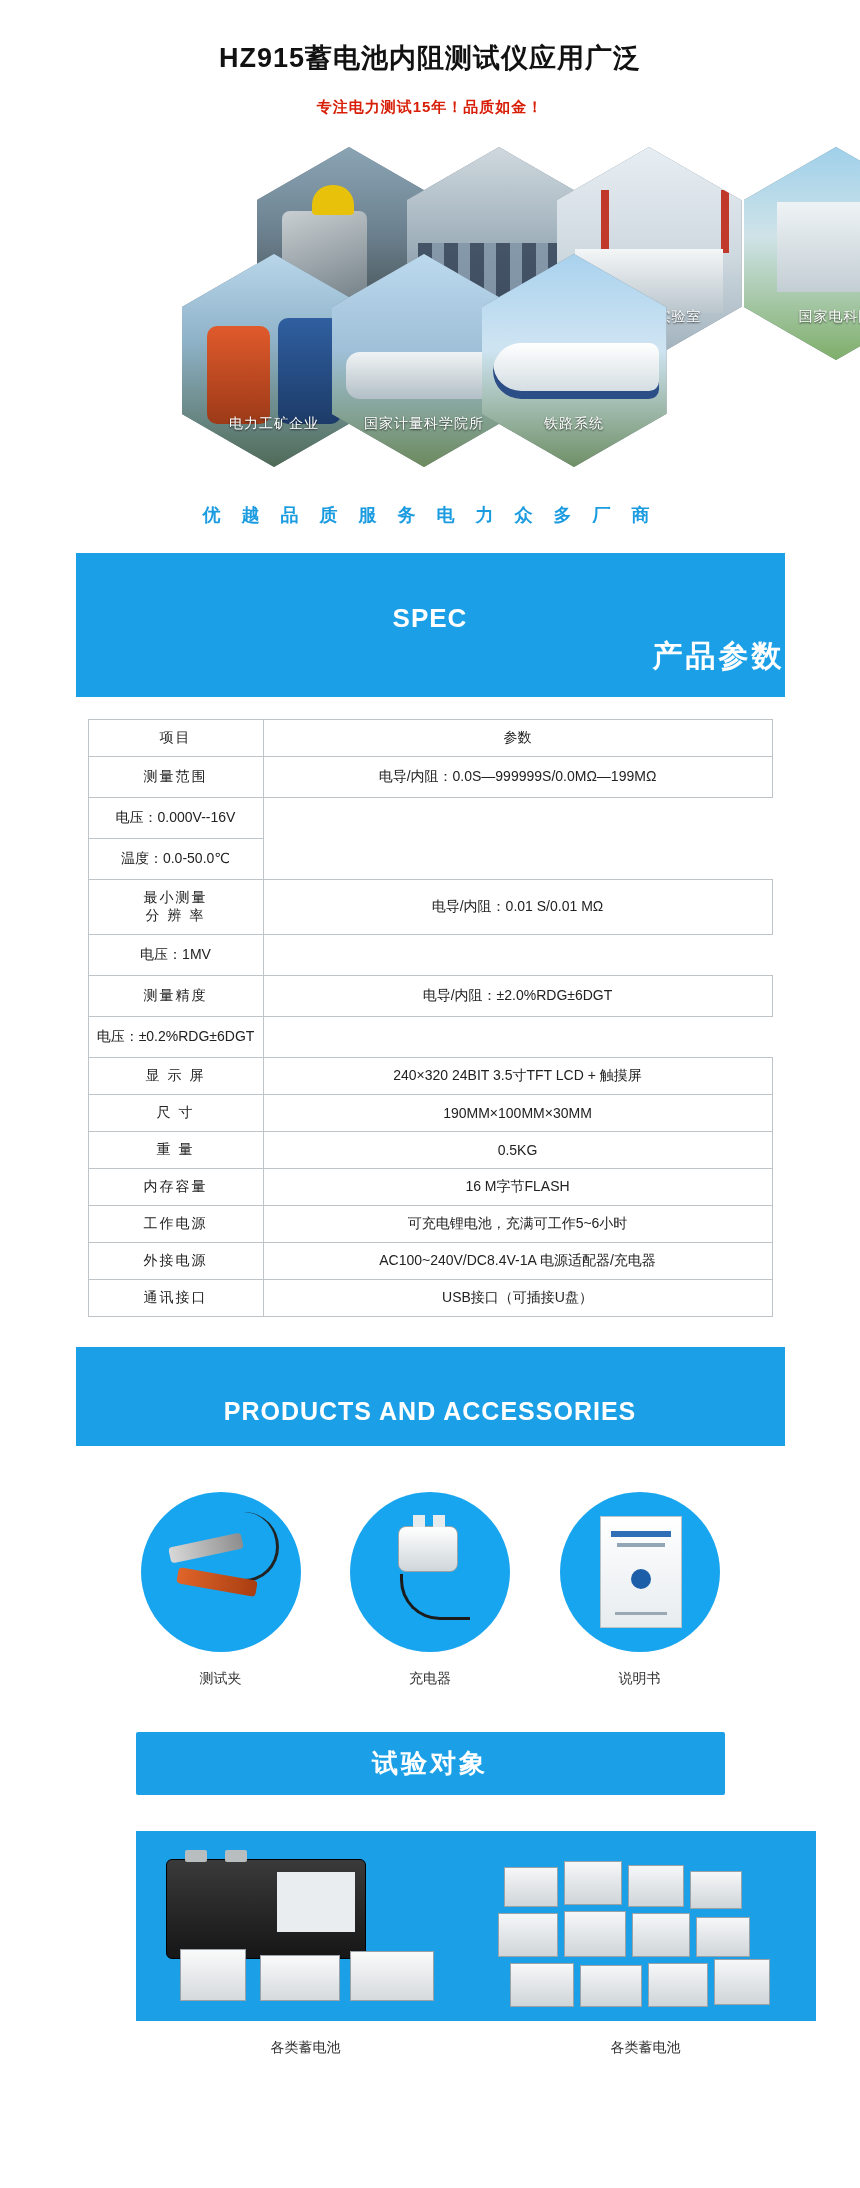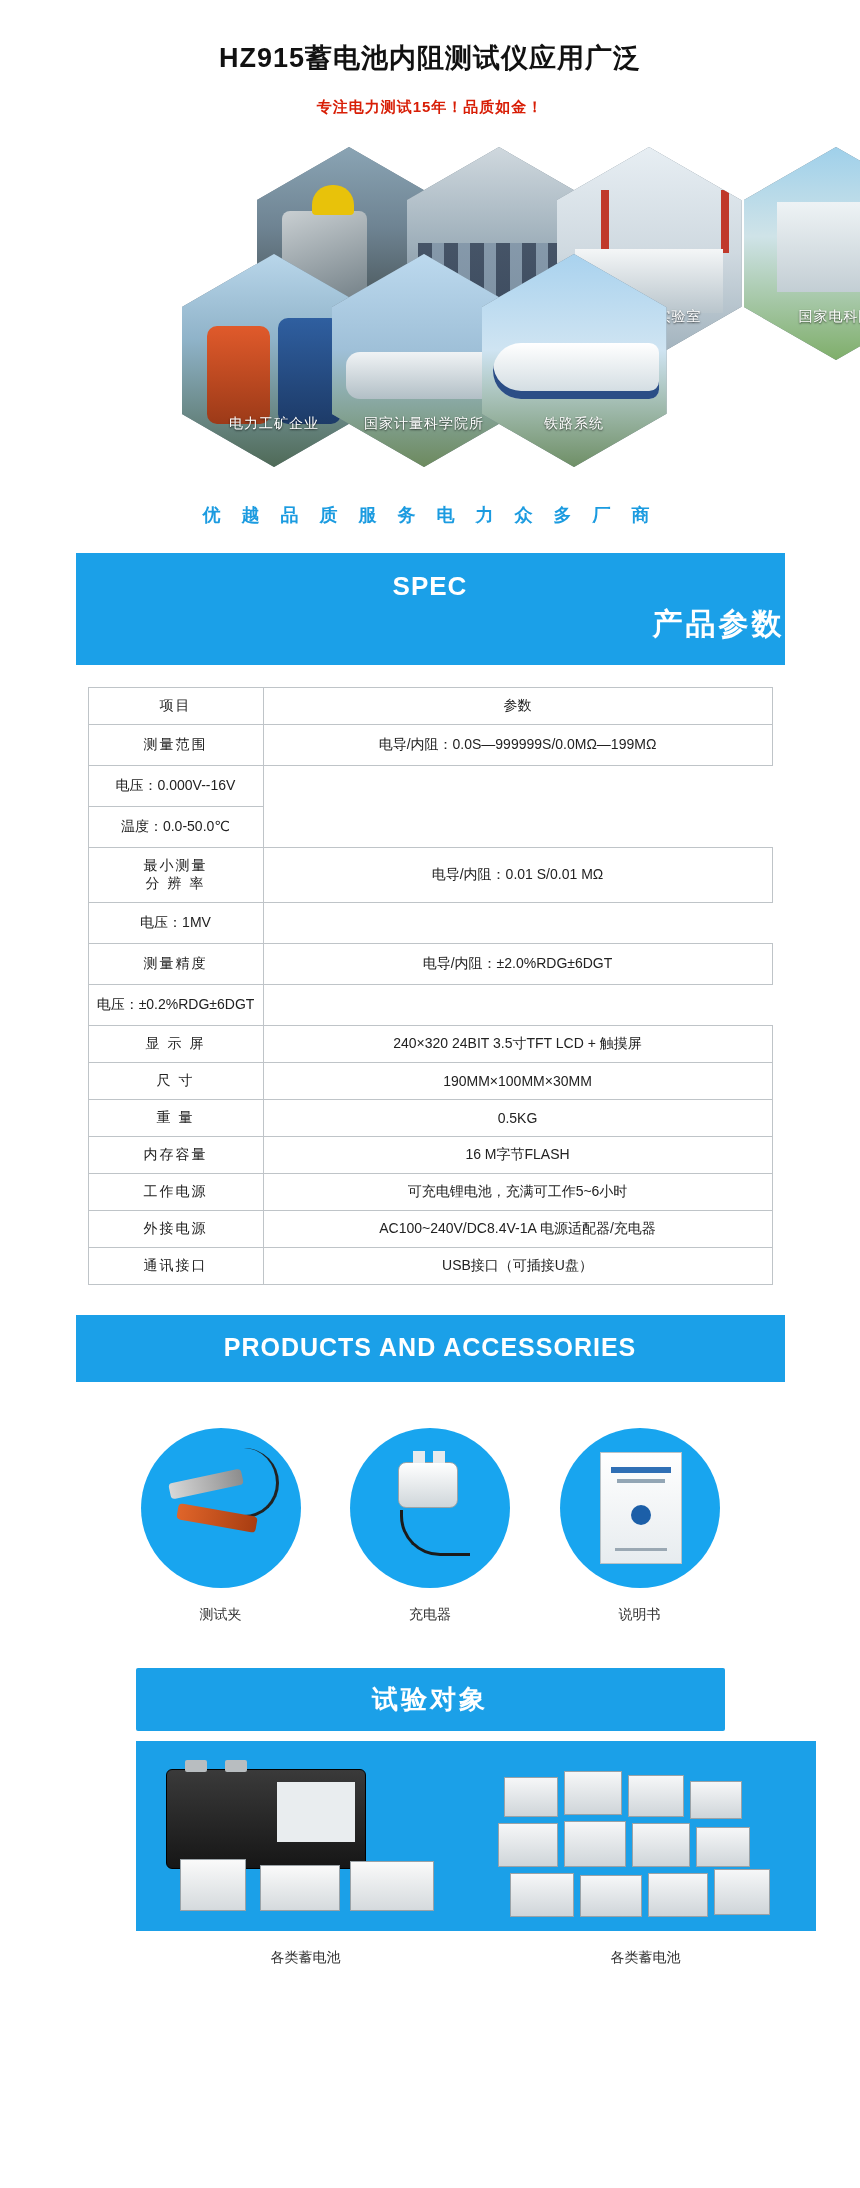--- a/index.html
+++ b/index.html
@@ -89,21 +89,21 @@
 
   .slogan {
     text-align:center; color:#1b9be0; font-size:18px; letter-spacing:8px;
     font-weight:bold; margin: 26px 0 26px;
   }
 
   
   .band {
     background:#1ba0e8; color:#fff; text-align:center; padding:18px 0 20px;
   }
-  .band .en { font-size:26px; font-weight:bold; letter-spacing:1px; }
+  .band .en { font-size:26px; font-weight:bold; letter-spacing:1px;margin-top:32px; }
   .band .cn { font-size:30px; font-weight:bold; margin-top:2px; letter-spacing:3px;text-align:right; }
   .band.tall .en { font-size:25px; }
 
   
   .spec-wrap { padding: 22px 12px 10px; }
   table.spec { width:100%; border-collapse:collapse; font-size:14px; }
   table.spec td {
     border:1px solid #bfc4c8; text-align:center; padding:9px 6px; color:#222;
   }
   table.spec td.label { width:175px; letter-spacing:2px; }
@@ -149,21 +149,21 @@
   .manual .mlogo{position:absolute;left:50%;top:52px;transform:translateX(-50%);
     width:20px;height:20px;border-radius:50%;background:#1c5fa8;}
   .manual .mb{position:absolute;left:14px;bottom:12px;right:14px;height:3px;background:#9aa8b3;}
 
   
   .obj-band {
     background:#1ba0e8; color:#fff; text-align:center;
     font-size:26px; font-weight:bold; letter-spacing:3px; padding:14px 0;
     margin: 34px 60px 0; border-radius:2px;
   }
-  .obj-grid { display:flex; justify-content:space-between; padding: 10px 60px 10px; }
+  .obj-grid { display:flex; justify-content:space-between; padding: 36px 60px 10px; }
   .obj { width:340px; text-align:center; }
   .obj .pic { width:340px; height:190px; background:#1ba0e8; position:relative; overflow:hidden; }
   .obj .oname { margin-top:18px; margin-bottom:30px; font-size:14px; color:#333; }
 
   .bigbat{position:absolute;left:30px;top:28px;width:200px;height:100px;
     background:linear-gradient(180deg,#3a3a3a,#161616);border-radius:6px;border:1px solid #000;}
   .bigbat:after{content:"";position:absolute;left:110px;top:12px;width:78px;height:60px;
     background:#e9edef;}
   .bigbat .term{position:absolute;left:18px;top:-10px;width:22px;height:12px;
     background:#b8bdc0;border-radius:2px;box-shadow:40px 0 0 #b8bdc0;}

